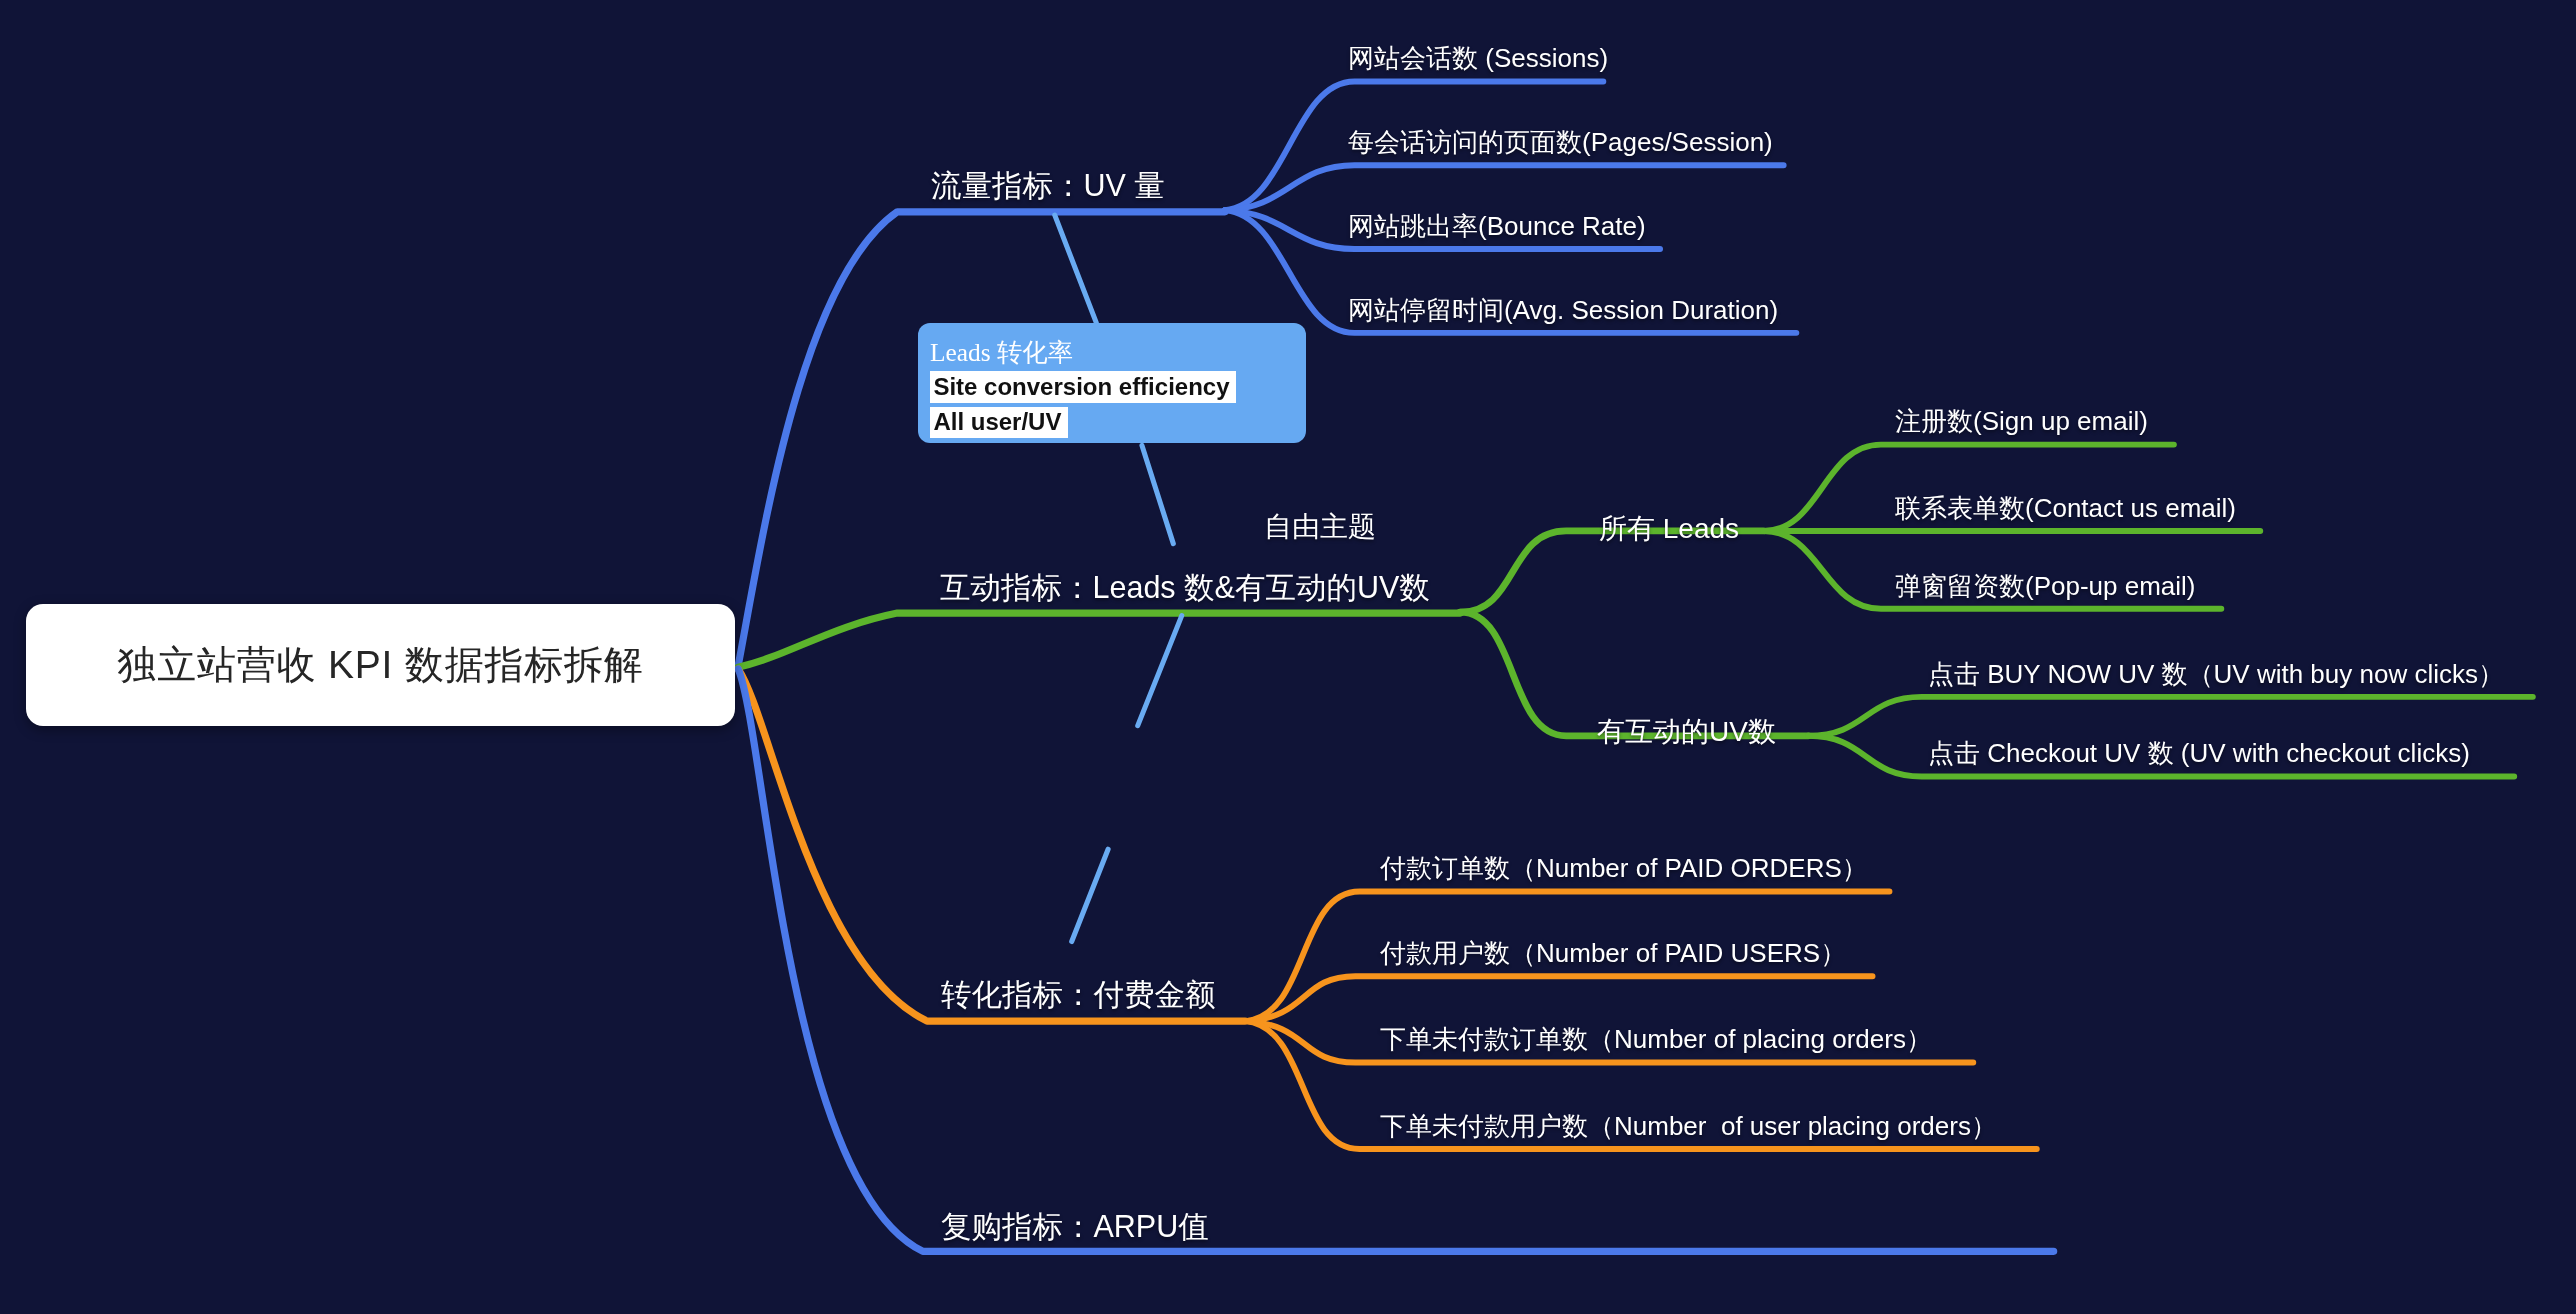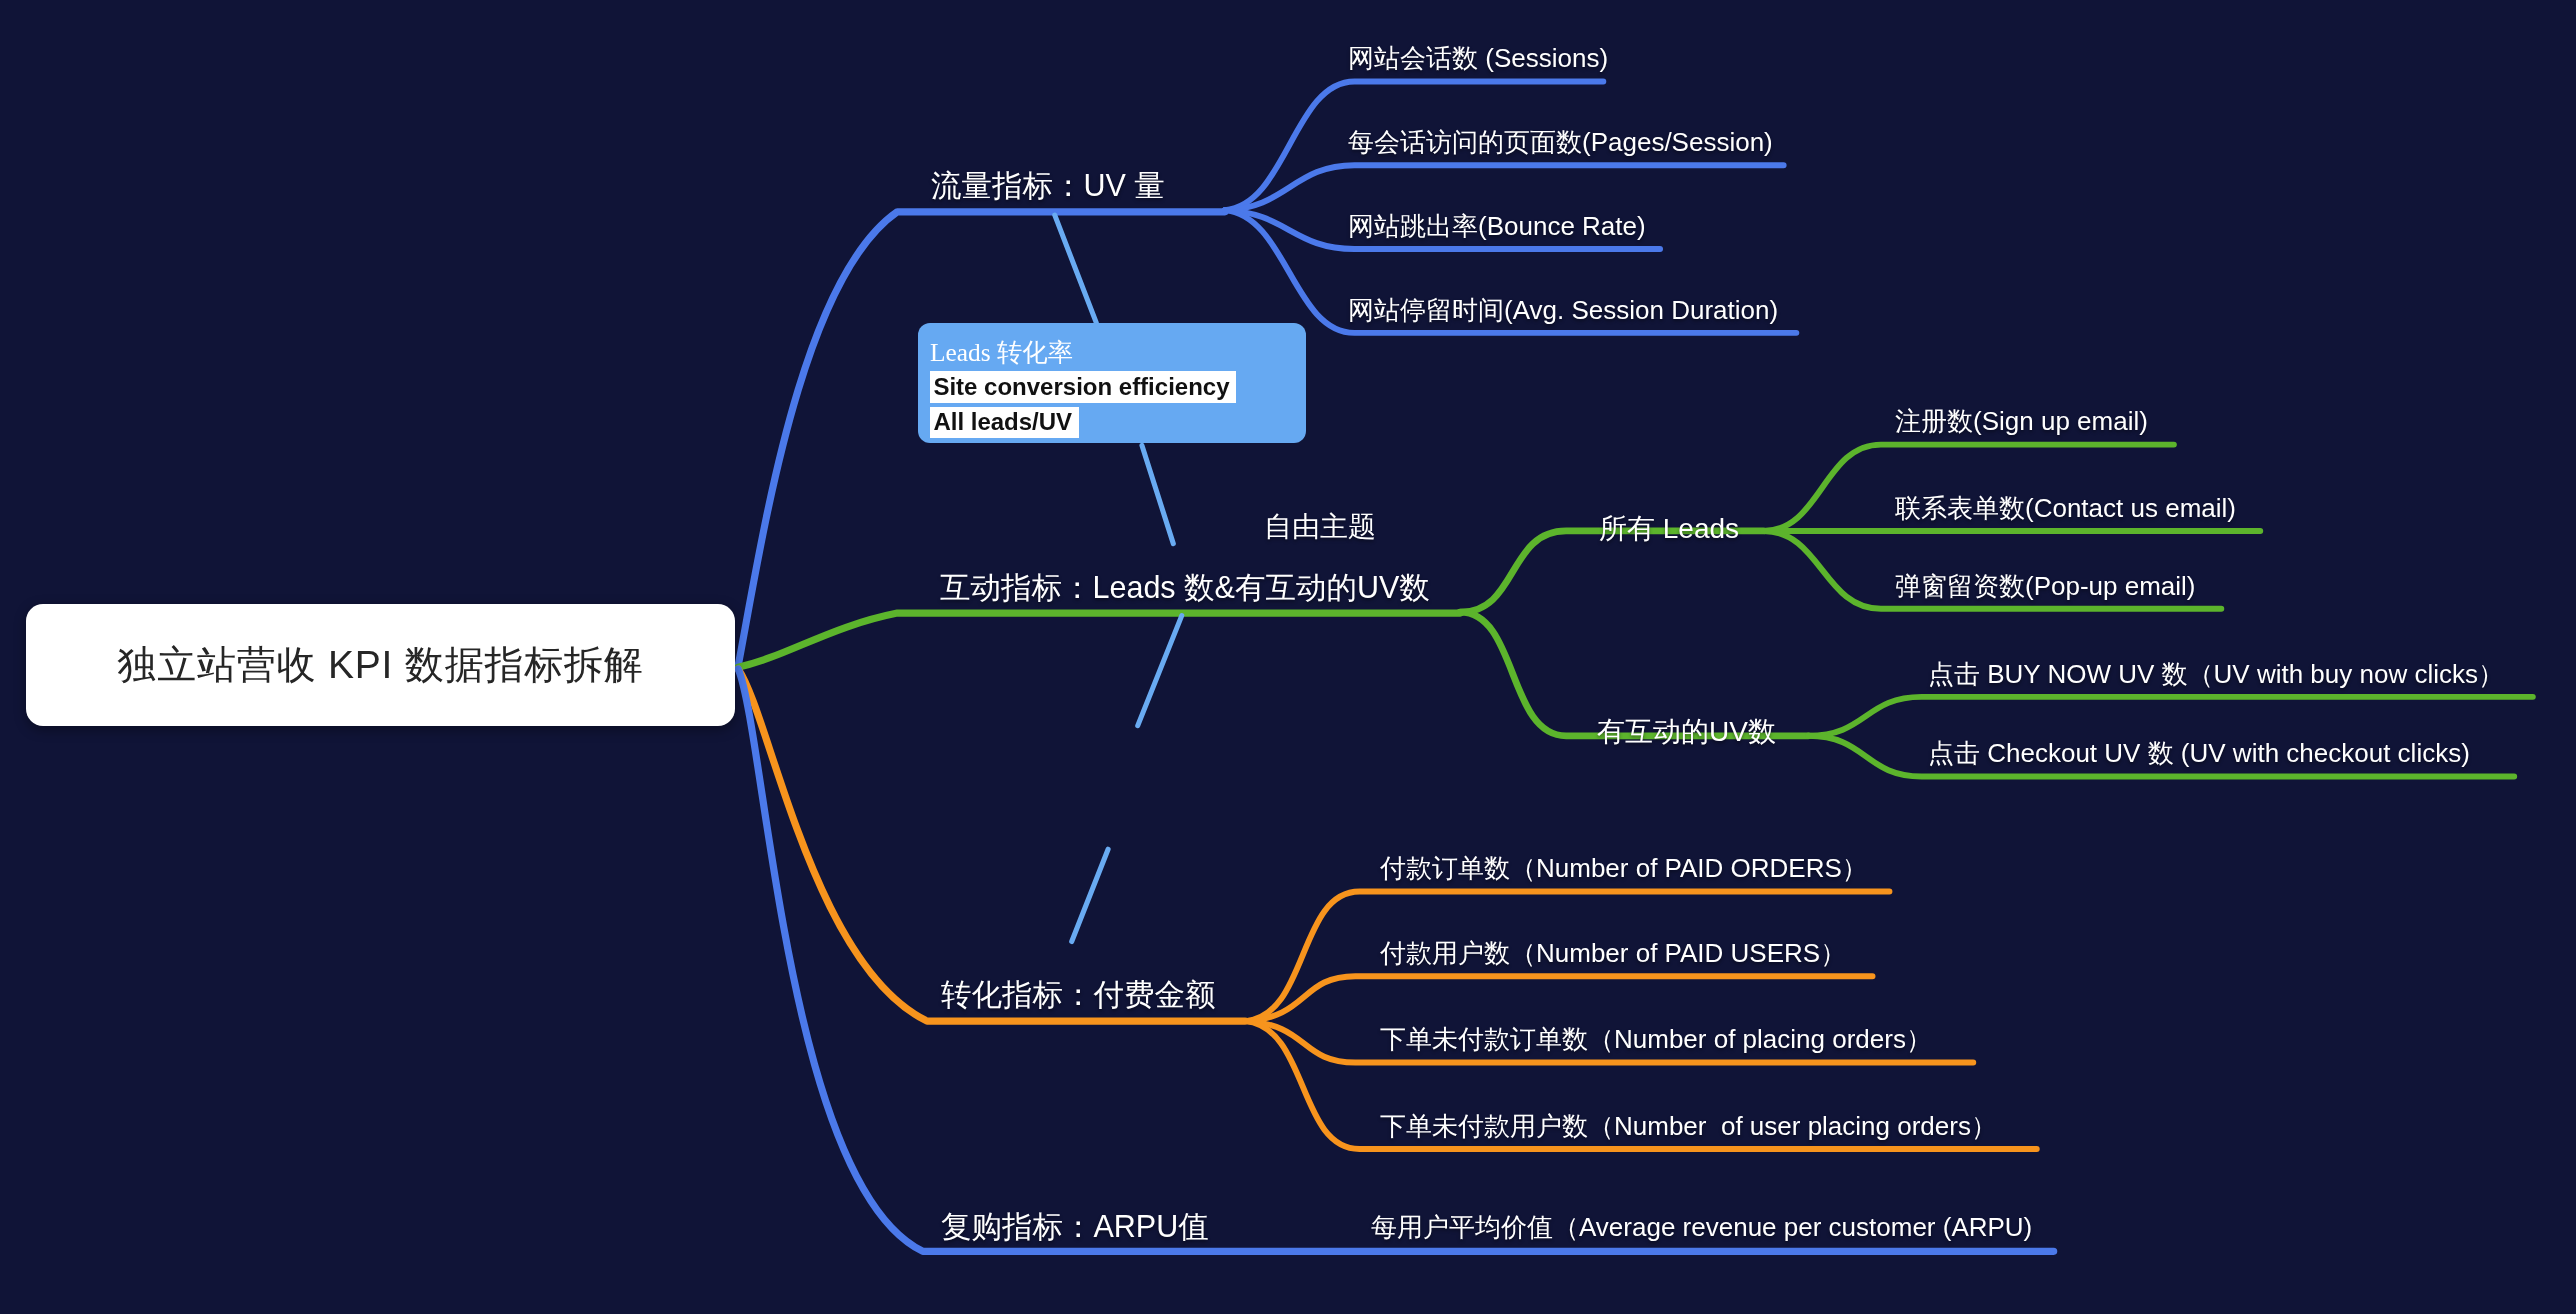--- a/index.html
+++ b/index.html
@@ -128,25 +128,24 @@
   <div class="label lbl-leaf" style="left:1928px;top:658px;">点击 BUY NOW UV 数（UV with buy now clicks）</div>
   <div class="label lbl-leaf" style="left:1928px;top:737px;">点击 Checkout UV 数 (UV with checkout clicks)</div>
 
   <div class="label lbl-main" style="left:941px;top:975px;">转化指标：付费金额</div>
   <div class="label lbl-leaf" style="left:1380px;top:852px;">付款订单数（Number of PAID ORDERS）</div>
   <div class="label lbl-leaf" style="left:1380px;top:937px;">付款用户数（Number of PAID USERS）</div>
   <div class="label lbl-leaf" style="left:1380px;top:1023px;">下单未付款订单数（Number of placing orders）</div>
   <div class="label lbl-leaf" style="left:1380px;top:1110px;">下单未付款用户数（Number  of user placing orders）</div>
 
   <div class="label lbl-main" style="left:941px;top:1207px;">复购指标：ARPU值</div>
-  <div class="label lbl-leaf" style="left:1371px;top:1211px;">每用户平均价值（Average revenue per customer (ARPU)</div>
 
   <div class="label lbl-sub" style="left:1264px;top:489px;">自由主题</div>
 
   <div class="callout co-1">
     <div class="co-title">Leads 转化率</div>
     <div class="hl">Site conversion efficiency</div>
-    <div class="hl">All leads/UV</div>
+    <div class="hl">All user/UV</div>
   </div>
 
 
 </div>
 
 
 </body></html>

